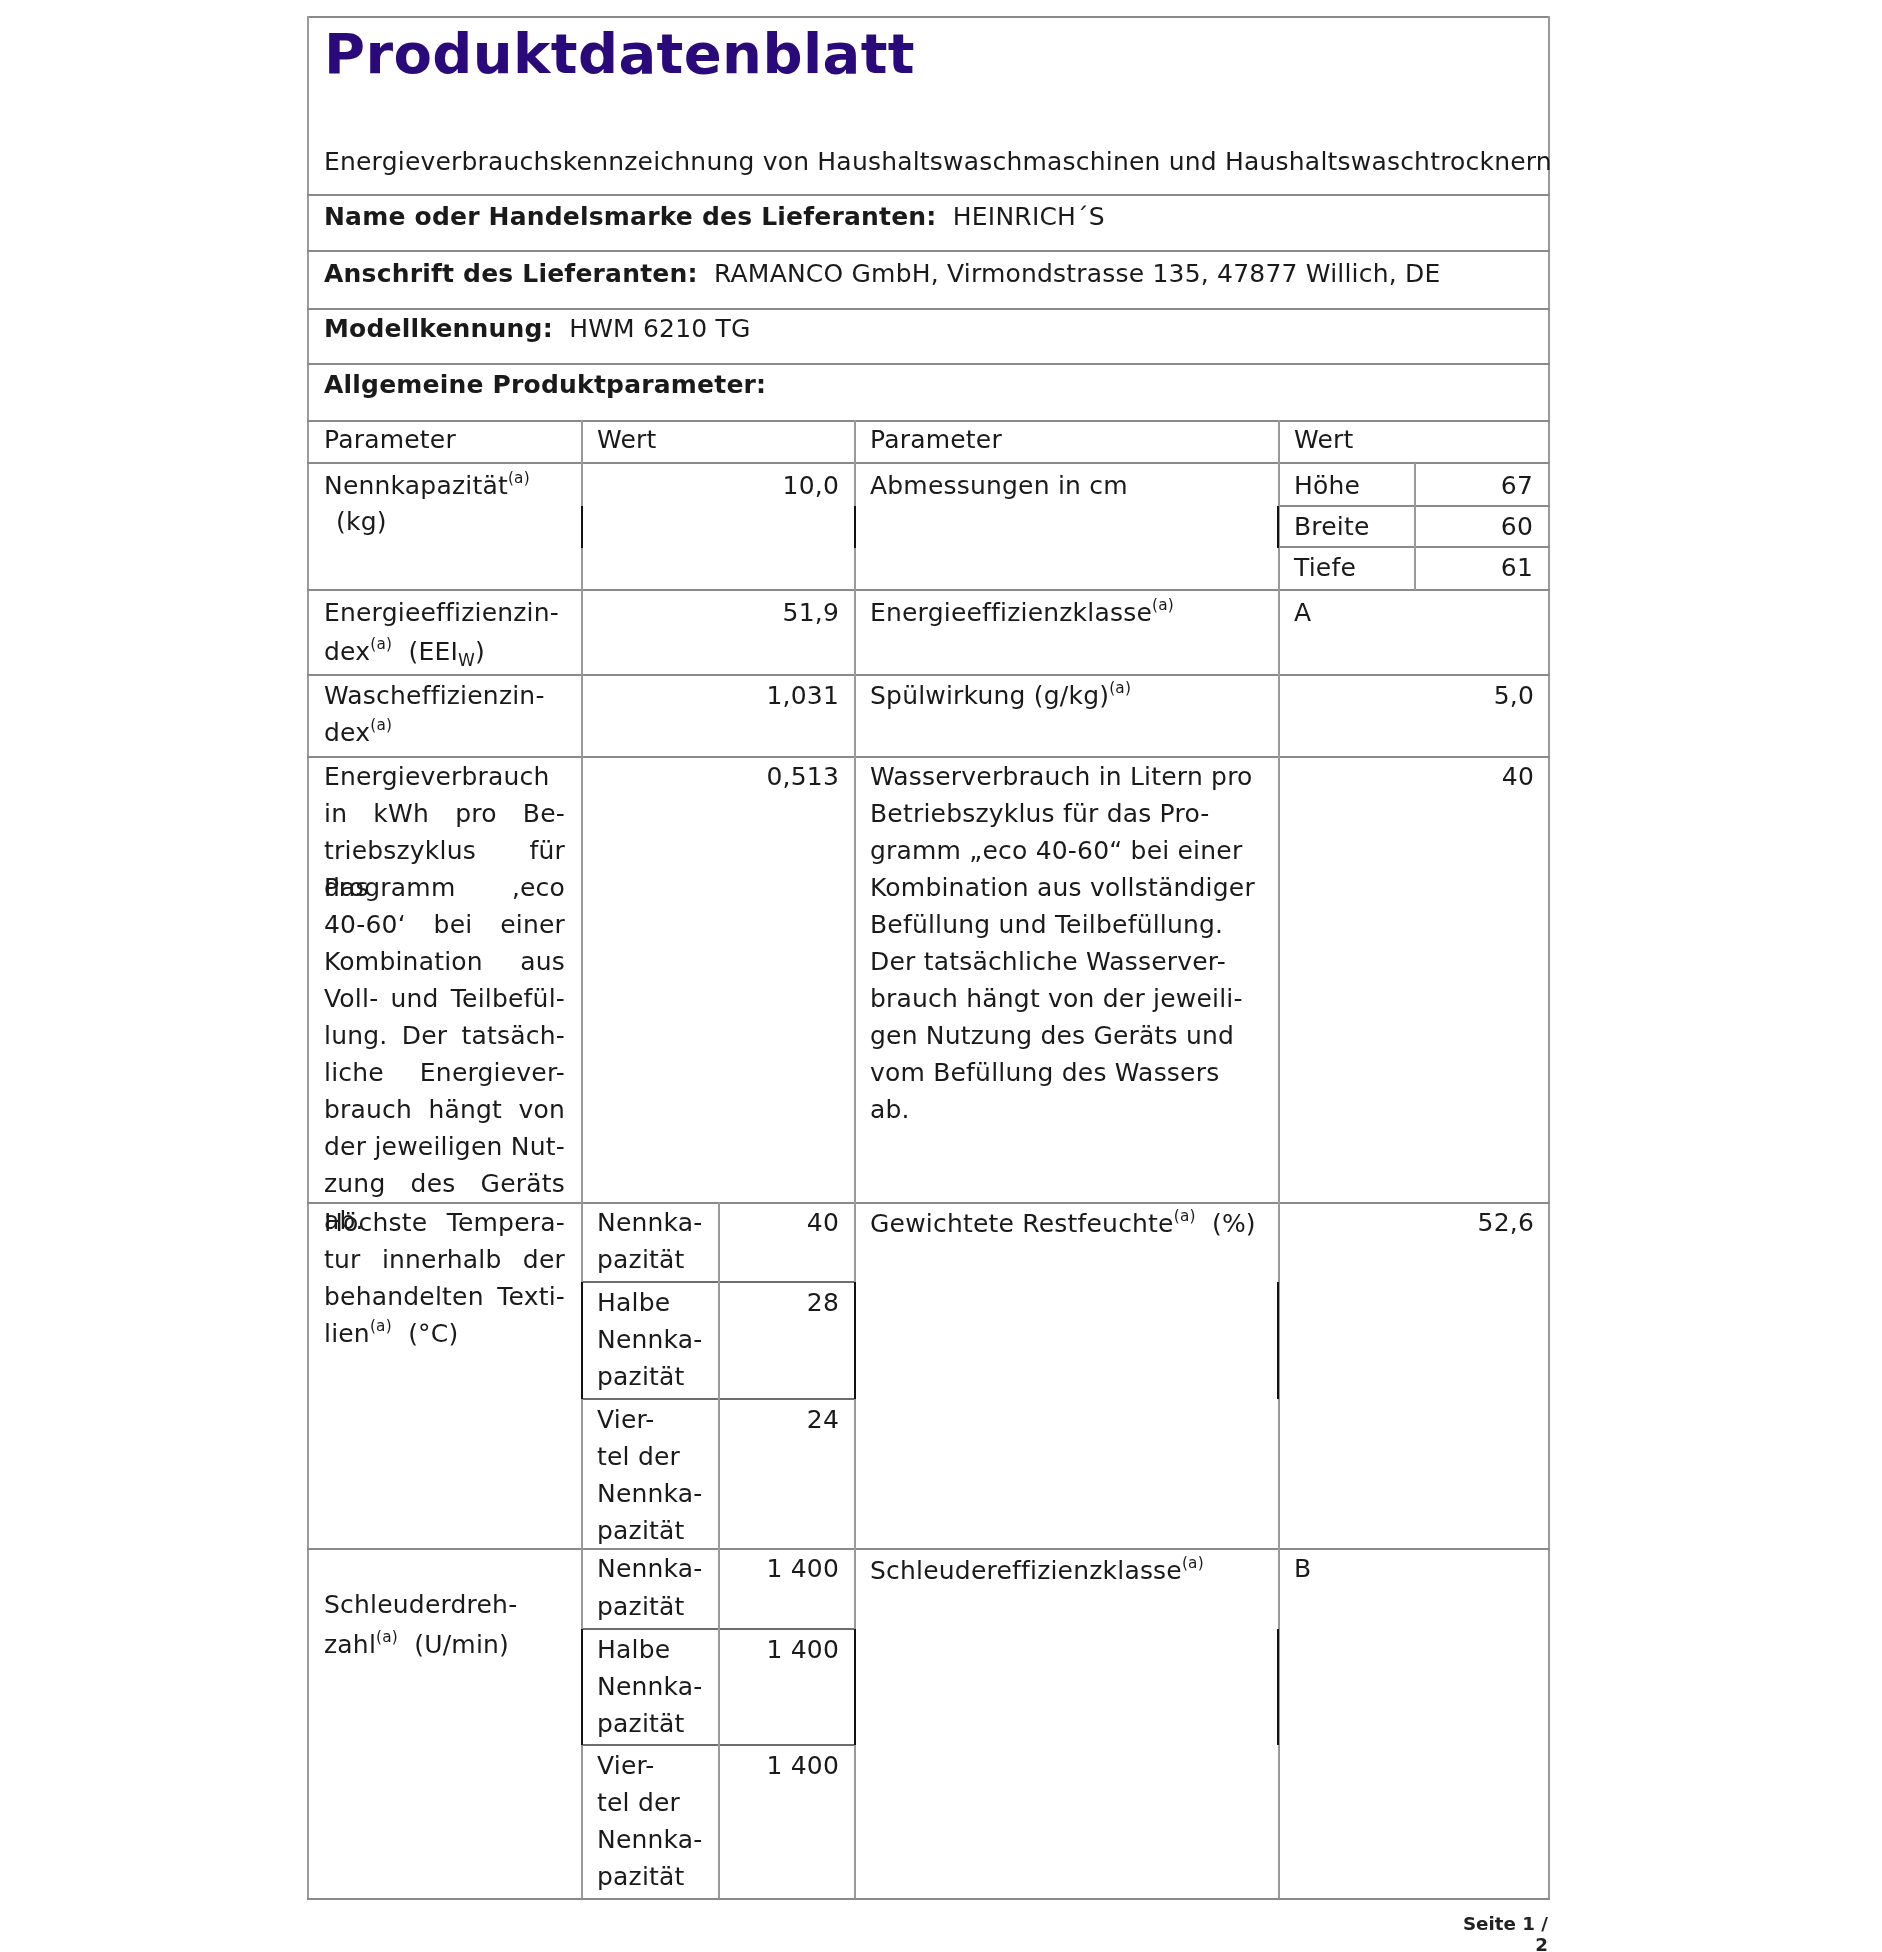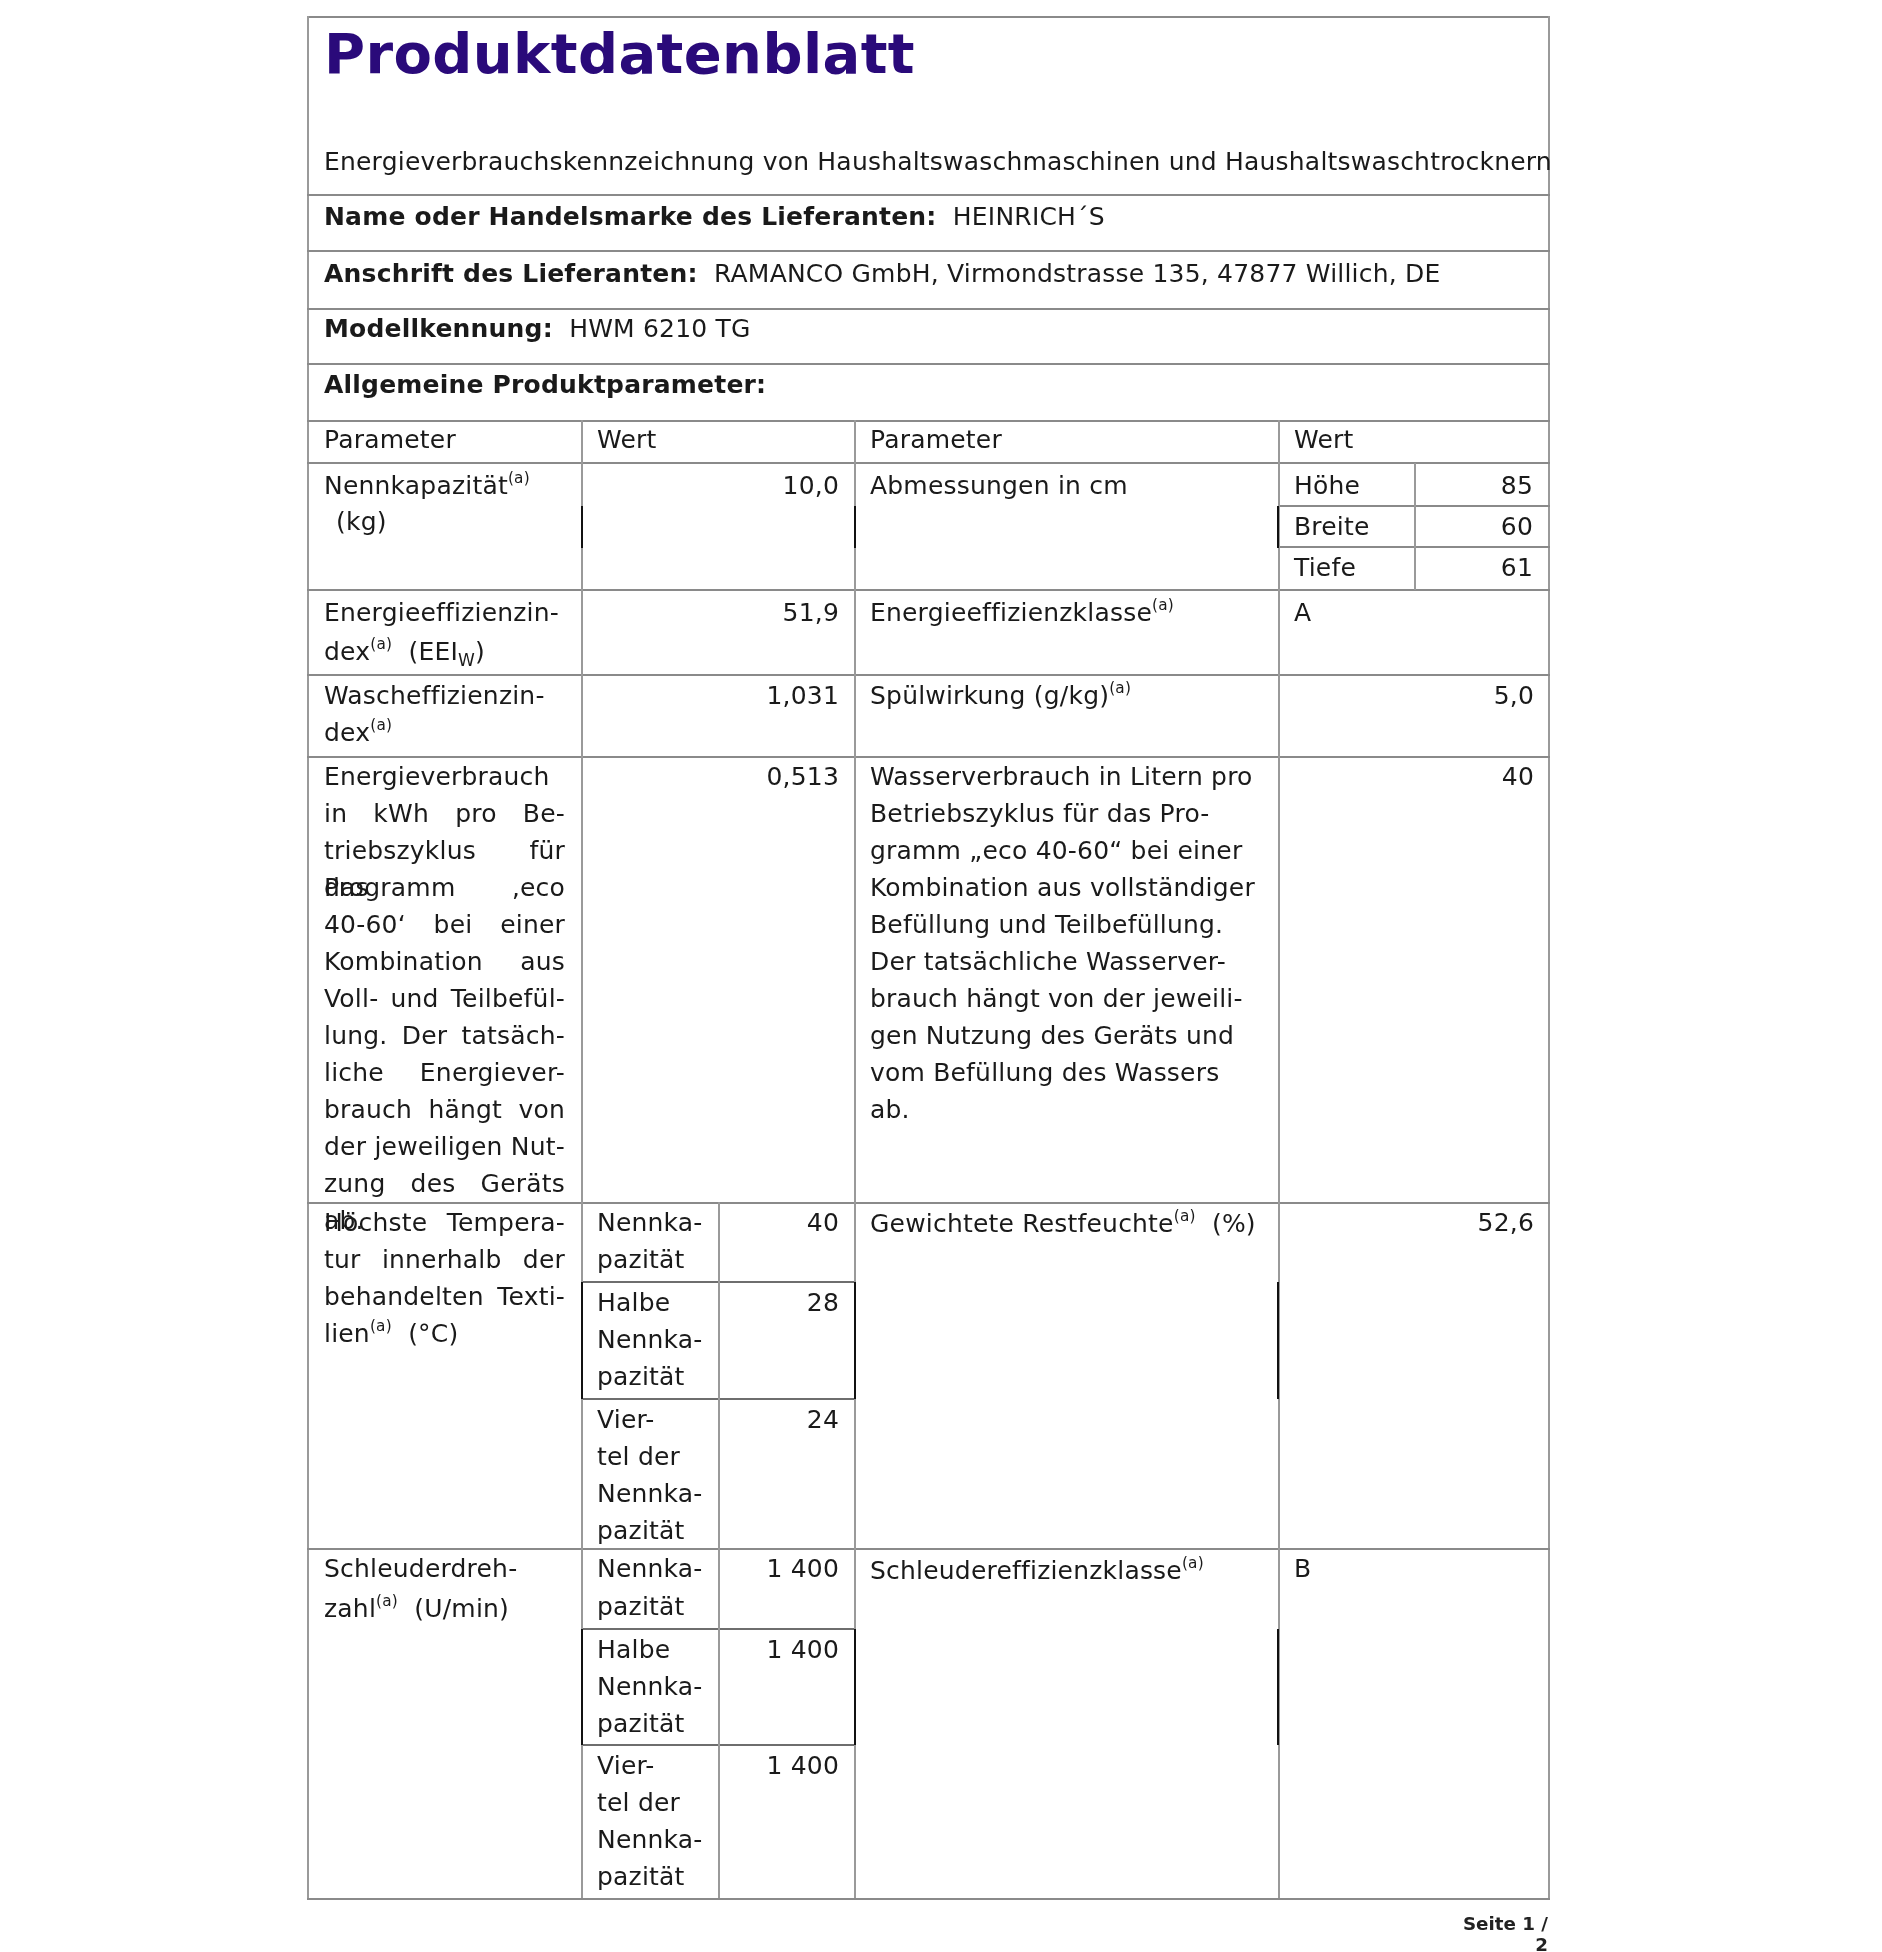--- a/index.html
+++ b/index.html
@@ -94,21 +94,21 @@
   <div class="txt" style="left:1294px; top:421px;">Wert</div>
 
   <div class="txt" style="left:324px; top:467px;">
     <span>Nennkapazität</span><sup>(a)</sup>
   </div>
   <div class="txt" style="left:336px; top:503px;">(kg)</div>
   <div class="txt r" style="left:581px; width:258px; top:467px;">10,0</div>
 
   <div class="txt" style="left:870px; top:467px;">Abmessungen in cm</div>
   <div class="txt" style="left:1294px; top:467px;">Höhe</div>
-  <div class="txt r" style="left:1414px; width:119px; top:467px;">85</div>
+  <div class="txt r" style="left:1414px; width:119px; top:467px;">67</div>
   <div class="txt" style="left:1294px; top:508px;">Breite</div>
   <div class="txt r" style="left:1414px; width:119px; top:508px;">60</div>
   <div class="txt" style="left:1294px; top:549px;">Tiefe</div>
   <div class="txt r" style="left:1414px; width:119px; top:549px;text-align:right;">61</div>
 
   <div class="txt" style="left:324px; top:594px;">Energieeffizienzin-</div>
   <div class="txt" style="left:324px; top:633px;">
     <span>dex</span><sup>(a)</sup>&nbsp;&nbsp;<span>(EEI</span><sub>W</sub><span>)</span>
   </div>
   <div class="txt r" style="left:581px; width:258px; top:594px;">51,9</div>
@@ -186,21 +186,21 @@
     <div style="height:37px;">pazität</div>
   </div>
   <div class="txt r" style="left:718px; width:121px; top:1401px;">24</div>
 
   <div class="txt" style="left:870px; top:1205px;">
     <span>Gewichtete Restfeuchte</span><sup>(a)</sup>&nbsp;&nbsp;<span>(%)</span>
   </div>
   <div class="txt r" style="left:1278px; width:256px; top:1204px;">52,6</div>
 
   <div class="txt" style="left:324px; top:1550px; width:241px;">
-    <div style="height:40px;">Schleuderdreh-</div>
+    <div style="height:40px;margin-top:36px;">Schleuderdreh-</div>
     <div style="height:37px;">
       <span>zahl</span><sup>(a)</sup>&nbsp;&nbsp;<span>(U/min)</span>
     </div>
   </div>
 
   <div class="txt" style="left:597px; top:1550px;">
     <div style="height:38px;">Nennka-</div>
     <div style="height:37px;">pazität</div>
   </div>
   <div class="txt r" style="left:718px; width:121px; top:1550px;">1 400</div>

